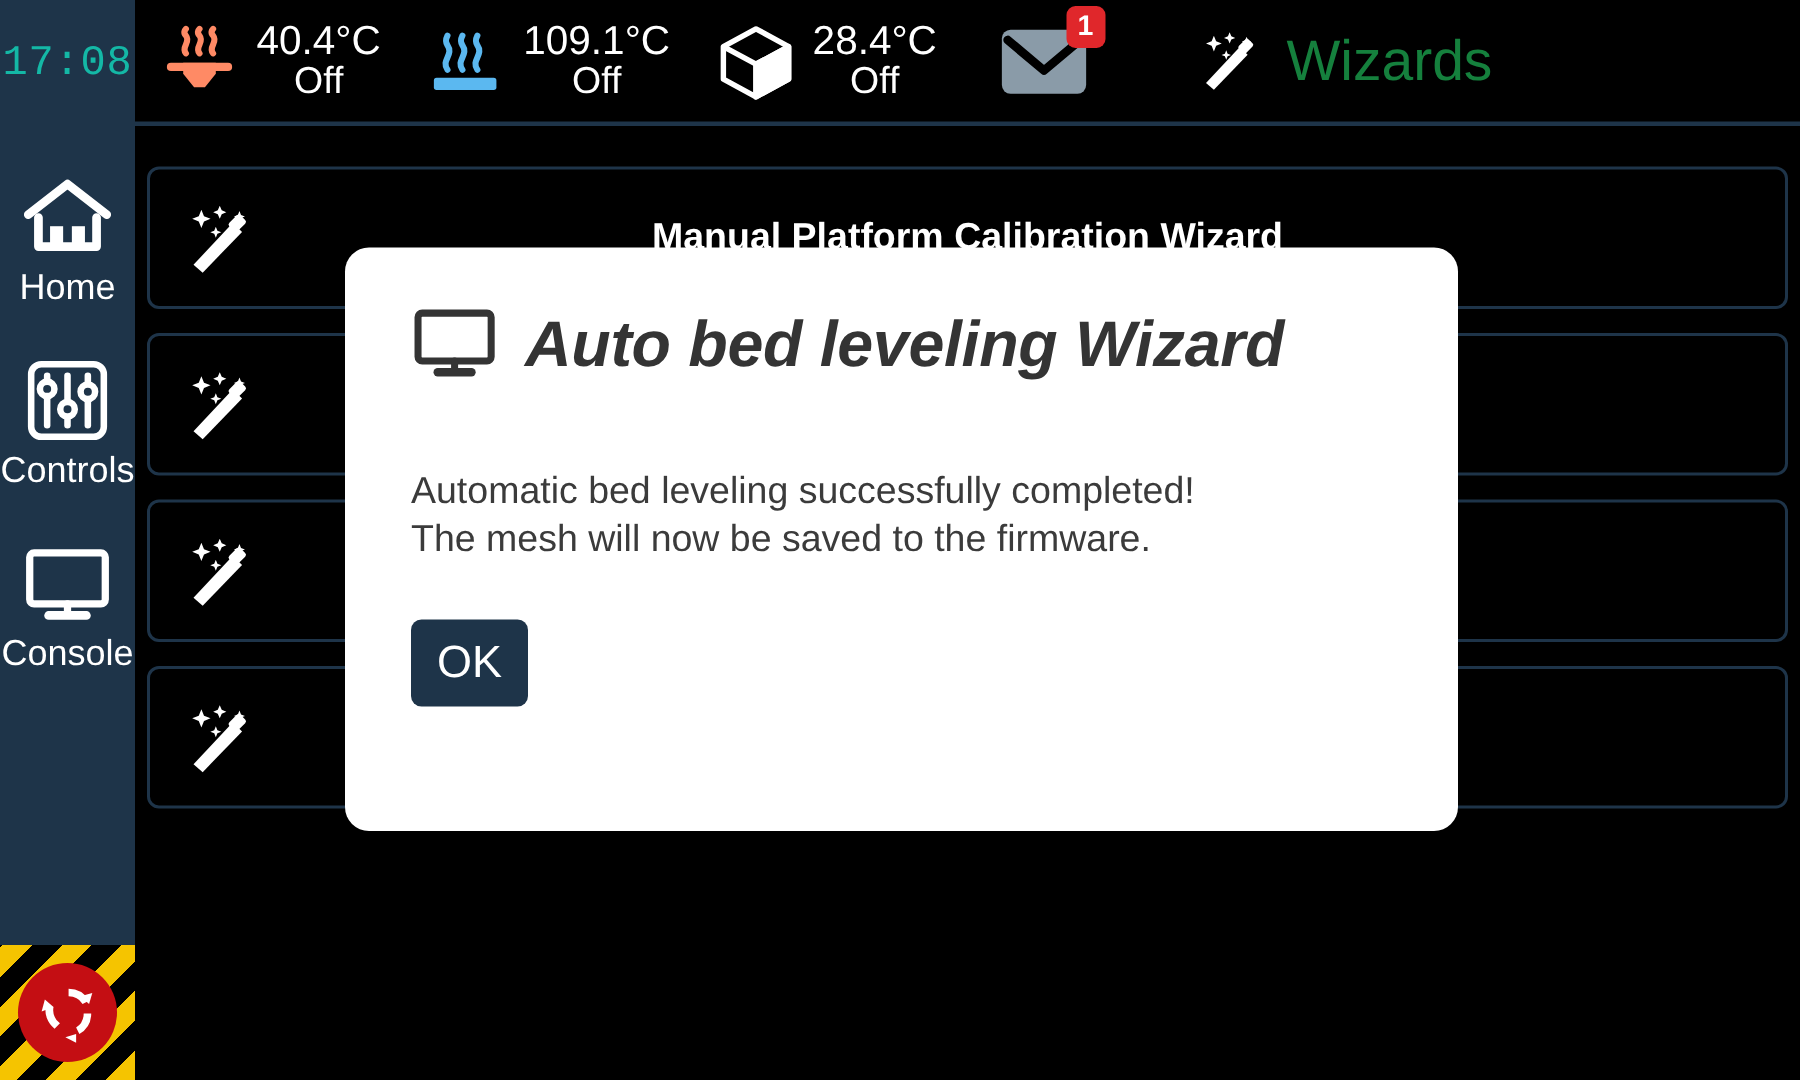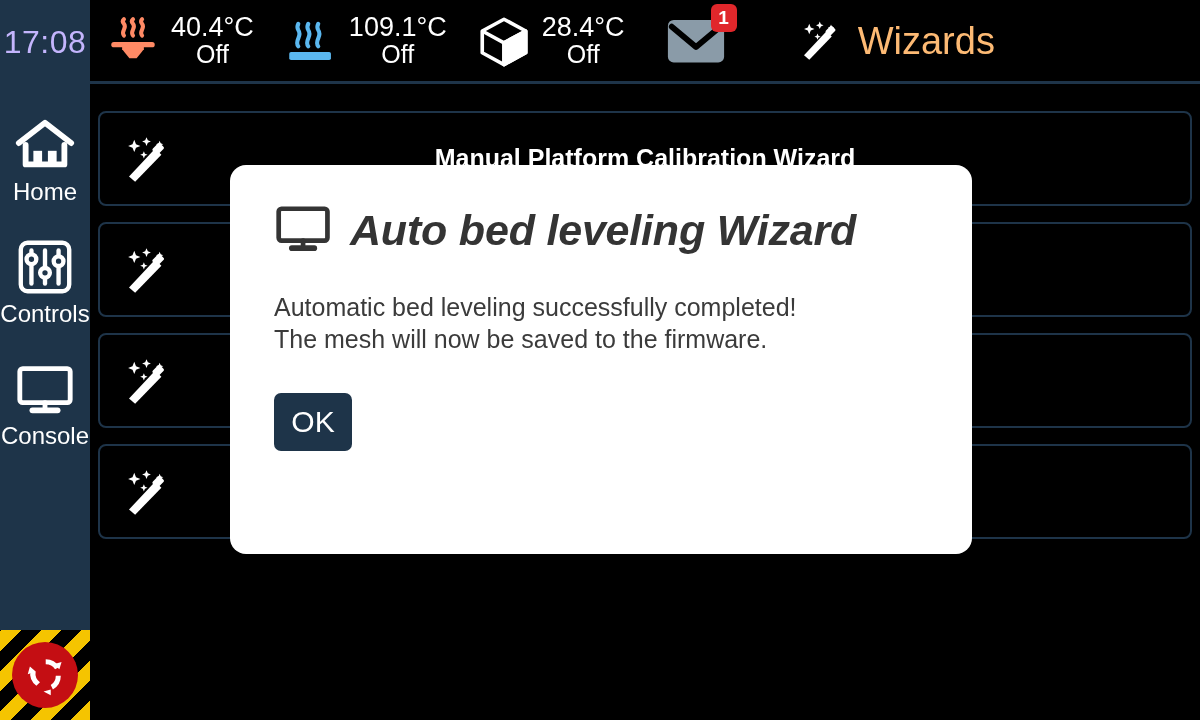--- a/index.html
+++ b/index.html
@@ -14,21 +14,21 @@
   
   .sidebar {
     position: absolute; left: 0; top: 0;
     width: 90px; height: 720px;
     background: #1e3449;
     display: flex; flex-direction: column; align-items: center;
   }
   .clock {
     height: 84px; width: 100%;
     display: flex; align-items: center; justify-content: center;
-    color: #c4b5fd; font-size: 32px; letter-spacing: .5px;
+    color: #14b8a6; font-size: 28px; letter-spacing: .5px; font-family: Liberation Mono, monospace;
   }
   .nav { flex: 1 1 auto; width: 100%; padding-top: 14px; }
   .nav-item {
     width: 100%; height: 122px;
     display: flex; flex-direction: column;
     align-items: center; justify-content: center; gap: 4px;
     color: #ffffff;
   }
   .nav-label { font-size: 24px; color: #fff; line-height: 1; }
   .nav-icon { width: 62px; height: 62px; display: block; }
@@ -80,21 +80,21 @@
     color: #fff; font-size: 19px; font-weight: bold;
     display: flex; align-items: center; justify-content: center;
   }
 
   .page-title-wrap {
     flex: 1 1 auto;
     display: flex; align-items: center; justify-content: center;
     gap: 12px; padding-right: 150px;
   }
   .title-wand { width: 48px; height: 48px; display: block; }
-  .page-title { color: #fdba74; font-size: 38px; line-height: 1; }
+  .page-title { color: #15803d; font-size: 38px; line-height: 1; }
 
   
   .content {
     position: absolute; left: 90px; top: 87px;
     width: 1110px; height: 633px;
     background: #000;
     padding: 8px 4px 0 4px;
   }
   .wiz-row {
     position: relative;
@@ -121,21 +121,21 @@
     background: #ffffff;
     border-radius: 16px;
     padding: 40px 44px;
   }
   .modal-head { display: flex; align-items: center; gap: 16px; font-style: italic; }
   .modal-icon { width: 60px; height: 50px; flex: 0 0 60px; display: block; }
   .modal-title {
     color: #343434; font-size: 43px; font-weight: bold;
     line-height: 1; letter-spacing: -.2px;
   }
-  .modal-body { margin-top: 36px; }
+  .modal-body { margin-top: 56px; }
   .modal-line {
     color: #3b3b3b; font-size: 25px; line-height: 1.28;
   }
   .modal-actions { margin-top: 38px; }
   .ok-button {
     display: inline-flex; align-items: center; justify-content: center;
     min-width: 78px; height: 58px; padding: 0 16px;
     background: #1e3449; border: none; border-radius: 7px;
     color: #ffffff; font-size: 30px;
     font-family: "Liberation Sans", sans-serif;

